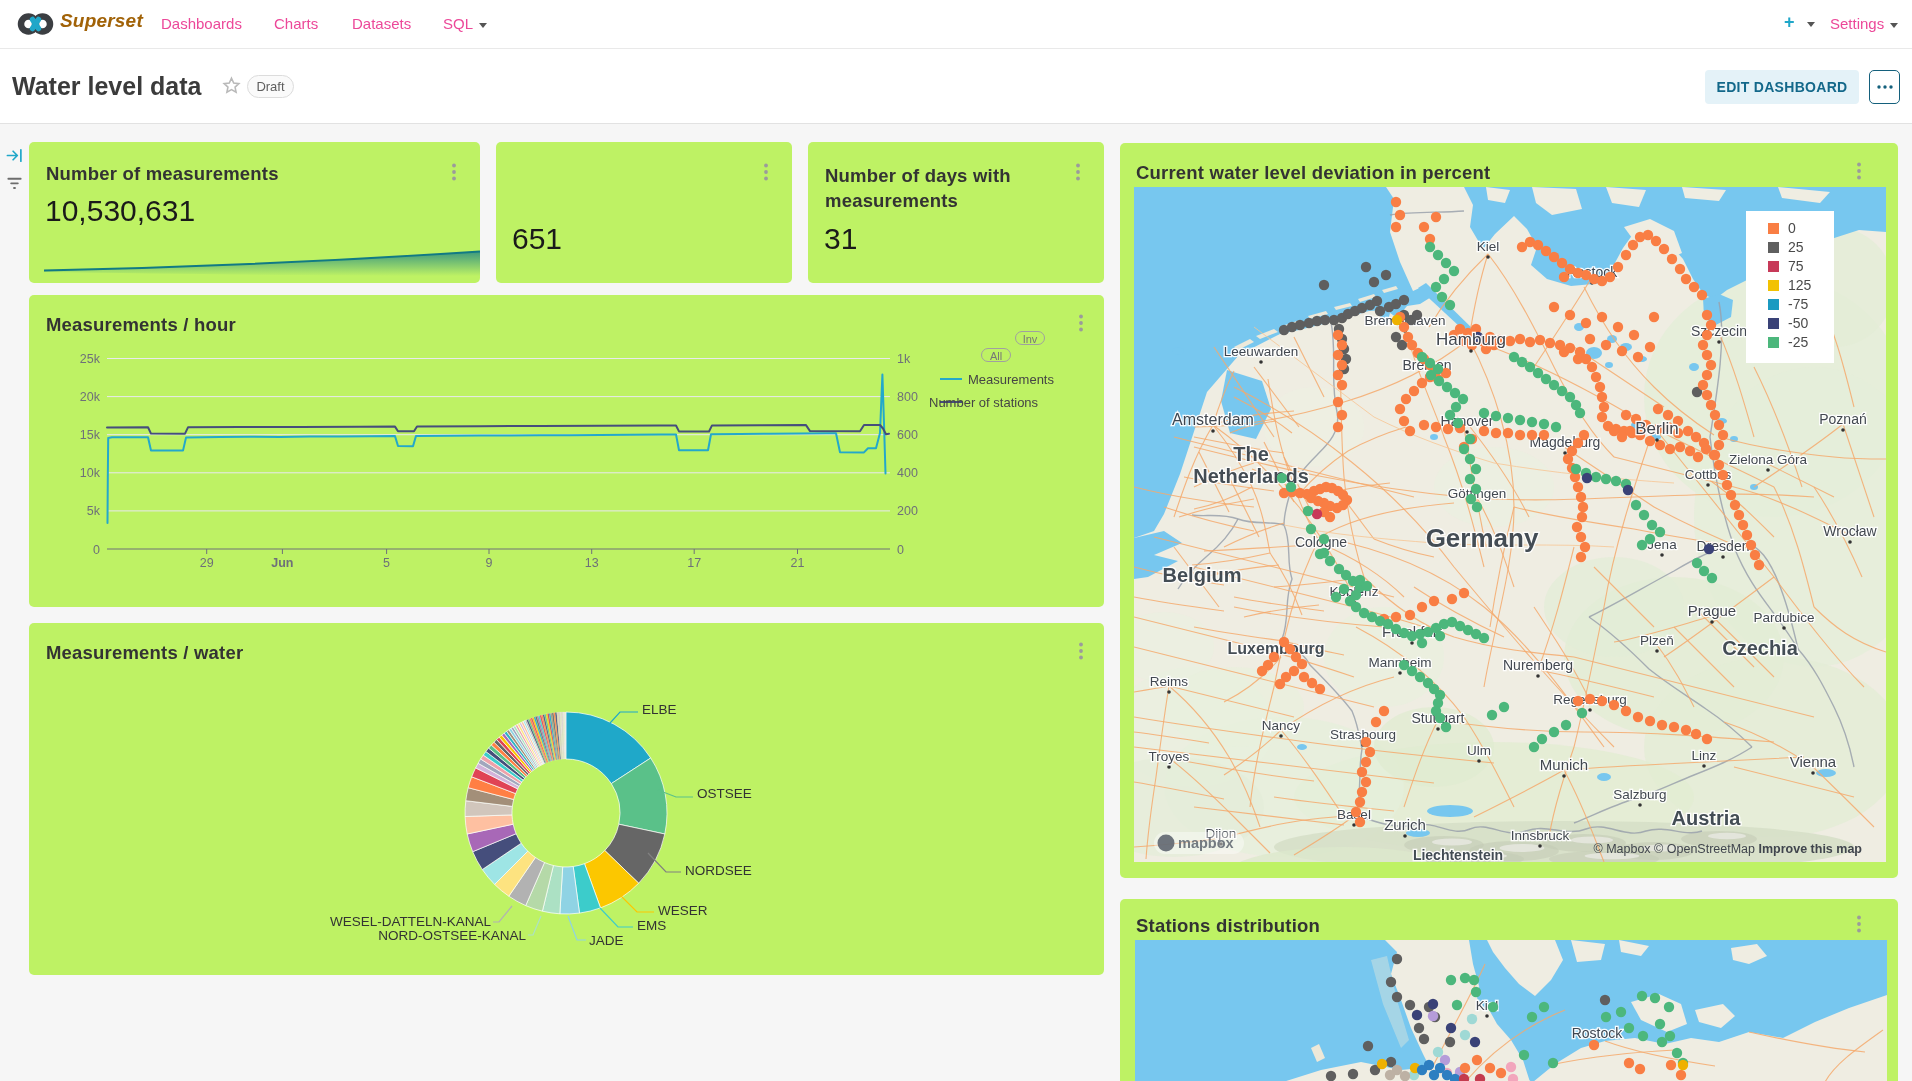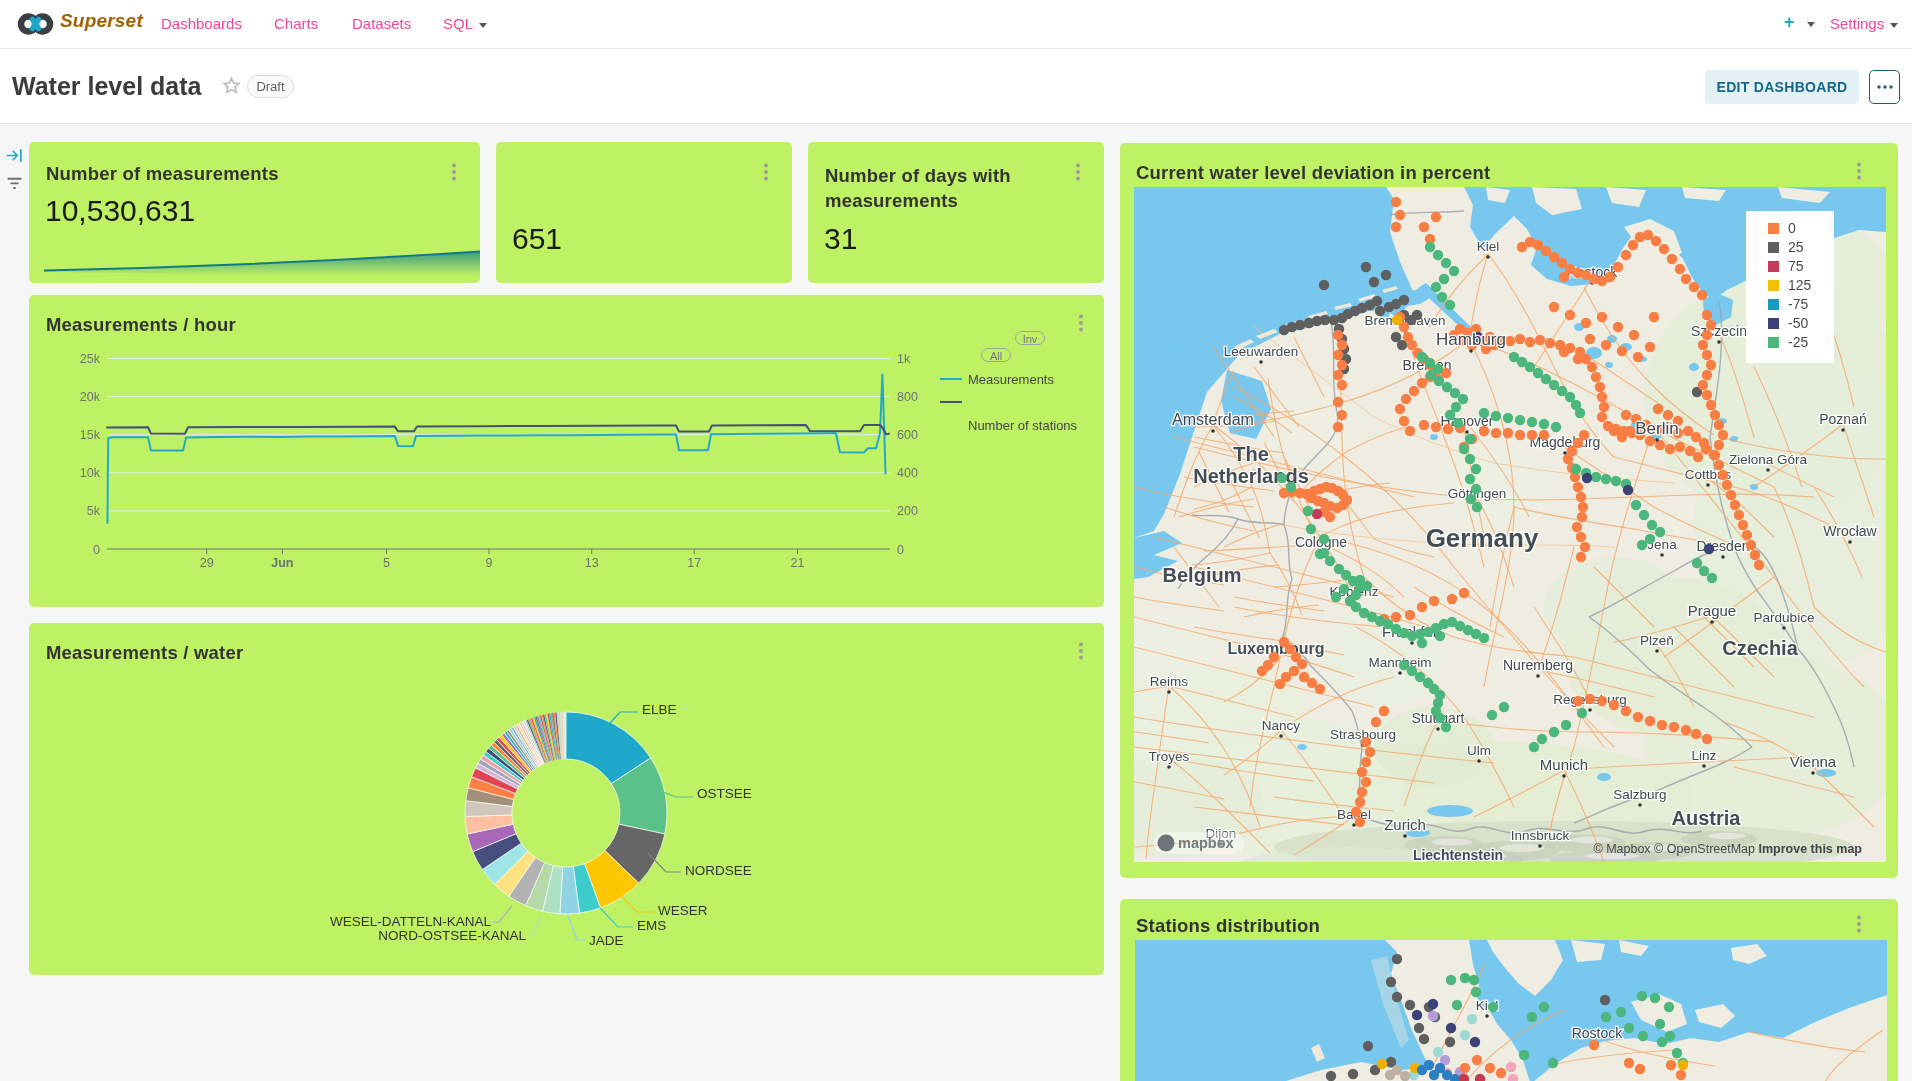--- a/index.html
+++ b/index.html
@@ -141,21 +141,21 @@
         <text x="797.5" y="567" text-anchor="middle" font-size="12.5" font-weight="normal" fill="#6E7079">21</text>
         <polyline points="107.5,523 107.8,478 108.2,438 112,437.3 148,437.2 151,450.5 183,450.6 186,437.6 220,437.0 250,436.8 280,436.9 310,436.4 340,436.5 370,436.2 395,436.1 398,446.0 413,446.2 416,435.9 450,435.8 480,435.6 510,435.5 540,435.2 570,435.2 600,434.9 630,434.8 660,434.5 676,434.4 679,450.2 708,450.3 711,434.2 740,434.0 770,433.7 800,433.5 826,433.3 836,433.3 840,452.2 864,452.4 868,448.3 876,448.2 880,433.0 882.4,374.5 884.2,430 885.5,473.5" fill="none" stroke="#23A8CB" stroke-width="2" stroke-linejoin="round" stroke-linecap="round"></polyline>
         <polyline points="107,427.6 148,427.3 151,433.6 185,433.7 188,427.3 240,427.1 300,426.9 360,426.7 395,426.6 398,431.2 414,431.3 417,426.4 480,426.2 540,426.0 600,425.8 660,425.6 676,425.5 679,431.4 709,431.5 712,425.4 760,425.2 806,425.1 810,431.1 860,431.2 864,425.0 876,424.9 880,425.0 883,428.5 886,434.2 889,433.8" fill="none" stroke="#454E7C" stroke-width="2" stroke-linejoin="round" stroke-linecap="round"></polyline>
       </g>
   </svg>
   <div class="leg-pill" style="left:952px; top:53px; width:30px; height:14px; line-height:15px;">All</div>
   <div class="leg-pill" style="left:986px; top:36px; width:30px; height:14px; line-height:15px;">Inv</div>
   <div class="lseg" style="left:911px; top:83px; border-color:#23A8CB;"></div>
   <div class="ltxt" style="left:939px; top:77px;">Measurements</div>
   <div class="lseg" style="left:911px; top:106px; border-color:#454E7C;"></div>
-  <div class="ltxt" style="left:939px; top:100px;margin-top:23px;">Number of stations</div>
+  <div class="ltxt" style="left:900px; top:100px;">Number of stations</div>
 </div>
 
 <div class="card" style="left:29px; top:623px; width:1075px; height:352px;">
   <div class="ctitle" style="left:17px; top:19px;">Measurements / water</div>
   <div class="kebab" style="left:1050px; top:19px;"><svg width="4" height="18" viewBox="0 0 4 18">
         <circle cx="2" cy="2.5" r="1.9" fill="#9B9B9B"></circle>
         <circle cx="2" cy="9" r="1.9" fill="#9B9B9B"></circle>
         <circle cx="2" cy="15.5" r="1.9" fill="#9B9B9B"></circle>
       </svg></div>
   <svg style="position:absolute; left:0; top:0;" width="1075" height="352" viewBox="29 623 1075 352" font-family="Liberation Sans, sans-serif">

